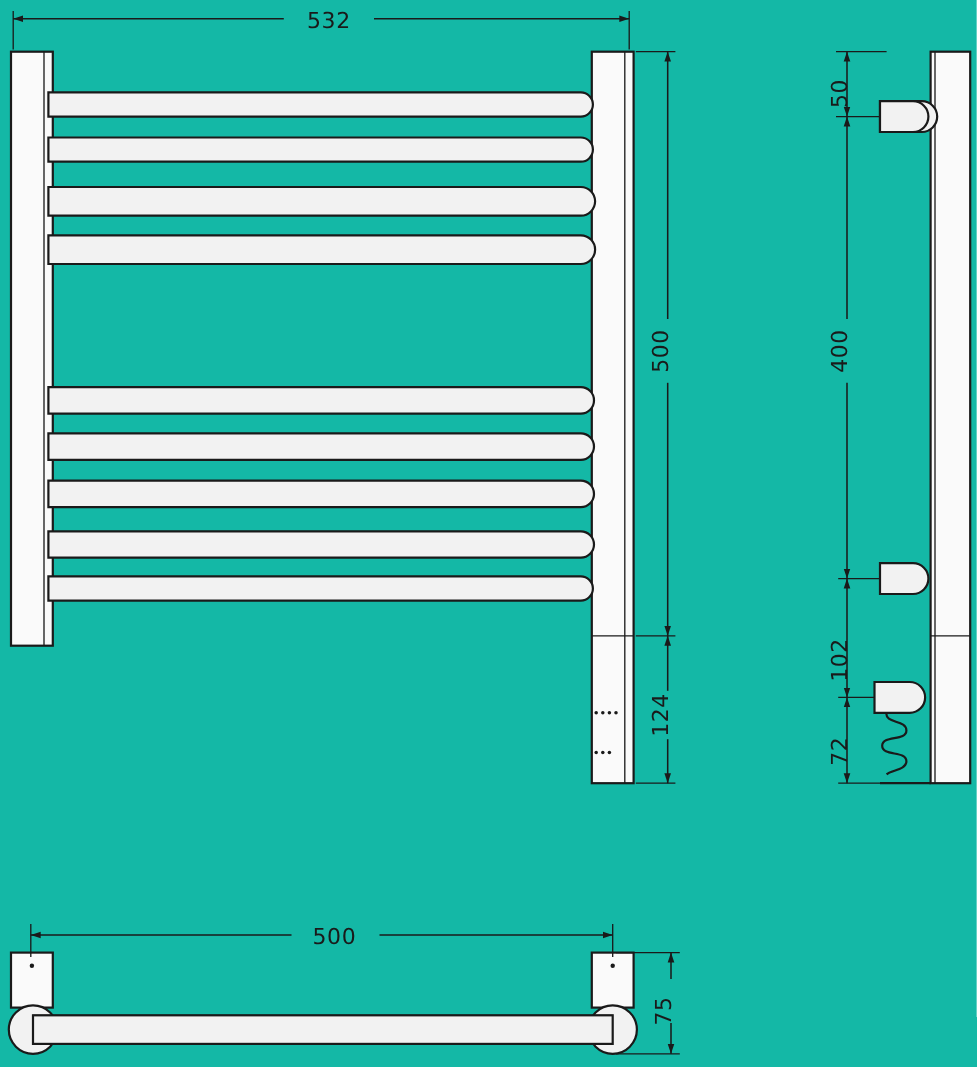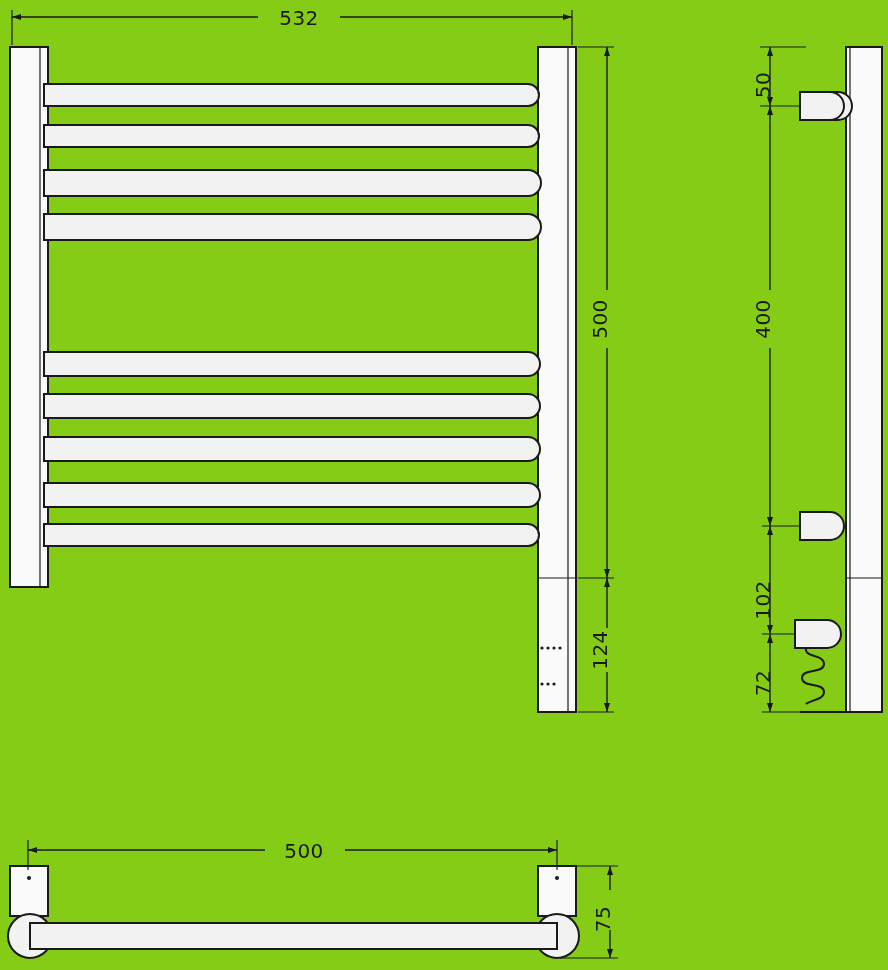--- a/index.html
+++ b/index.html
@@ -7,21 +7,21 @@
     padding: 0;
     background: #ffffff;
   }
   body {
     font-family: "DejaVu Sans", sans-serif;
   }
   #sheet {
     position: relative;
     width: 888px;
     height: 970px;
-    background: #84cc16;
+    background: #14b8a6;
     overflow: hidden;
   }
   svg.drawing {
     position: absolute;
     top: 0;
     left: 0;
     width: 888px;
     height: 970px;
   }
   .dimtext {

